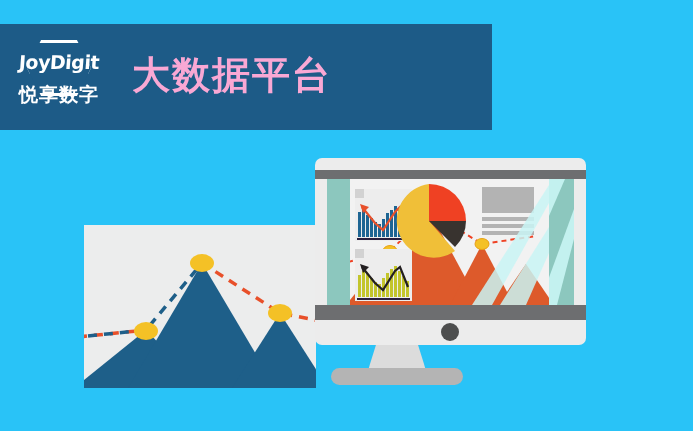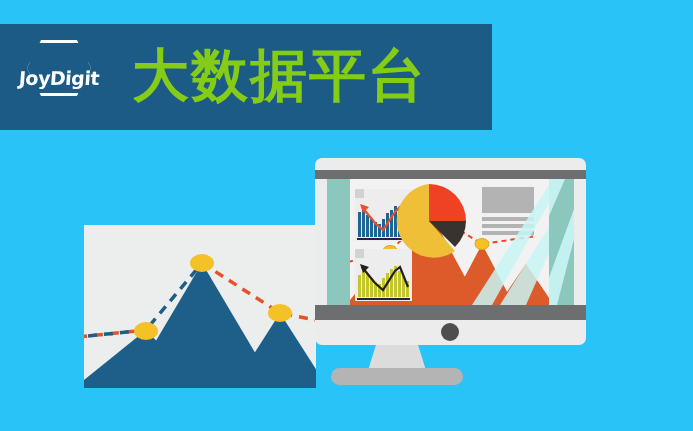--- a/index.html
+++ b/index.html
@@ -40,21 +40,21 @@
     margin-top:2px;
     font-family:"DejaVu Sans",sans-serif;
     transform:skewX(-4deg);
   }
   .logo-cn{
     position:relative;z-index:3;
     color:#ffffff;font-weight:bold;font-size:19px;
     letter-spacing:1px;line-height:1;margin-top:13px;
   }
   .header-title{
-    color:#84cc16;font-weight:bold;font-size:57px;
+    color:#f9a8d4;font-weight:bold;font-size:38px;
     letter-spacing:2px;line-height:1;
     margin-left:14px;margin-top:-4px;
     white-space:nowrap;
   }
 
   
   .left-panel{
     position:absolute;left:84px;top:225px;width:232px;height:163px;
     background:#eceded;overflow:hidden;
   }
@@ -90,20 +90,21 @@
 </head>
 <body style="background: rgb(41, 195, 247);">
 
 <div class="stage">
 
   <div class="header-band">
 
     <div class="logo-block">
       <div class="logo-hex"></div>
       <div class="logo-word">JoyDigit</div>
+      <div class="logo-cn">悦享数字</div>
     </div>
 
     <div class="header-title">大数据平台</div>
   </div>
 
   <div class="left-panel">
     <svg class="lp-svg" viewBox="0 0 232 163" preserveAspectRatio="none">
       <polygon points="-10,163 62,105 118,163" fill="#1e5f89"></polygon>
       <polygon points="44,163 118,38 192,163" fill="#1e5f89"></polygon>
       <polygon points="148,163 196,88 244,163" fill="#1e5f89"></polygon>

